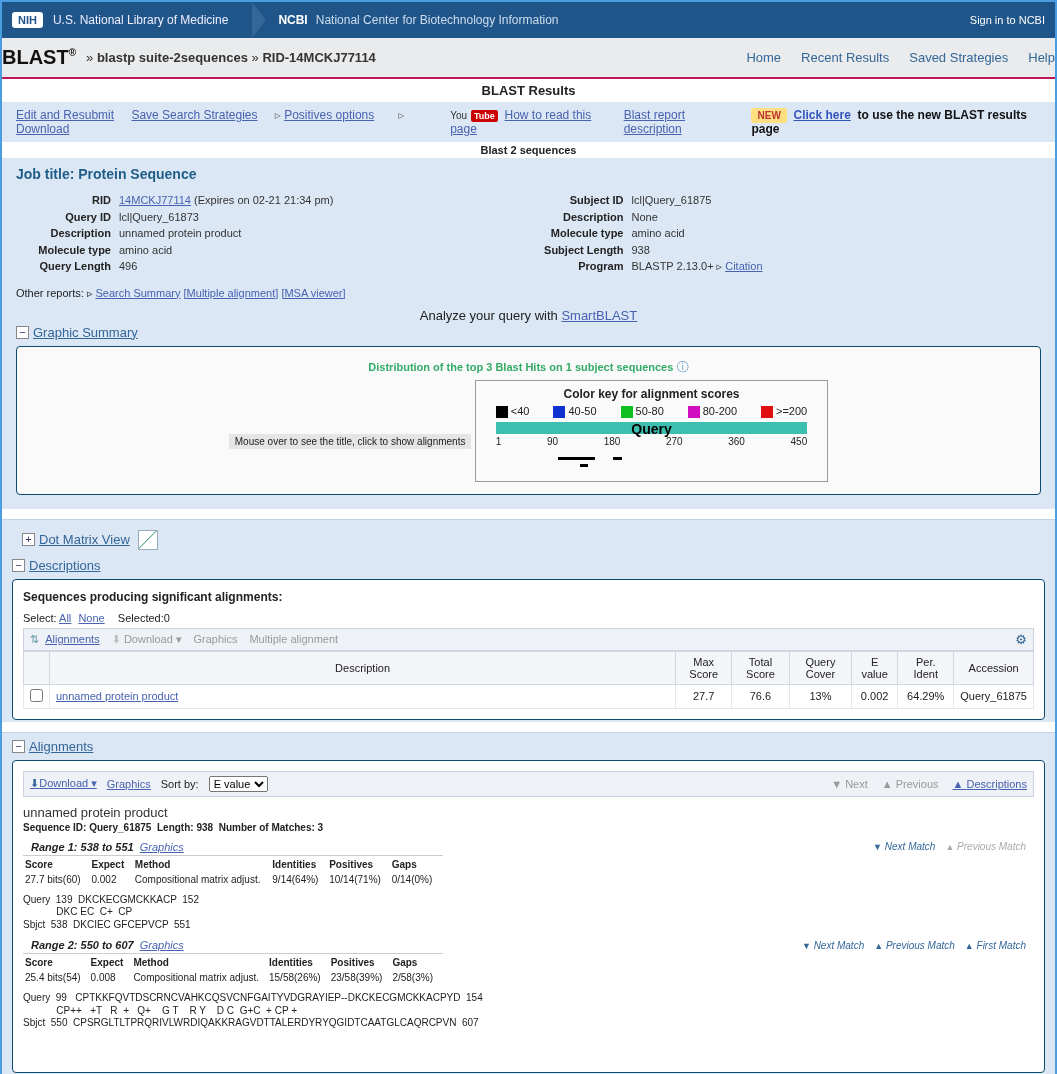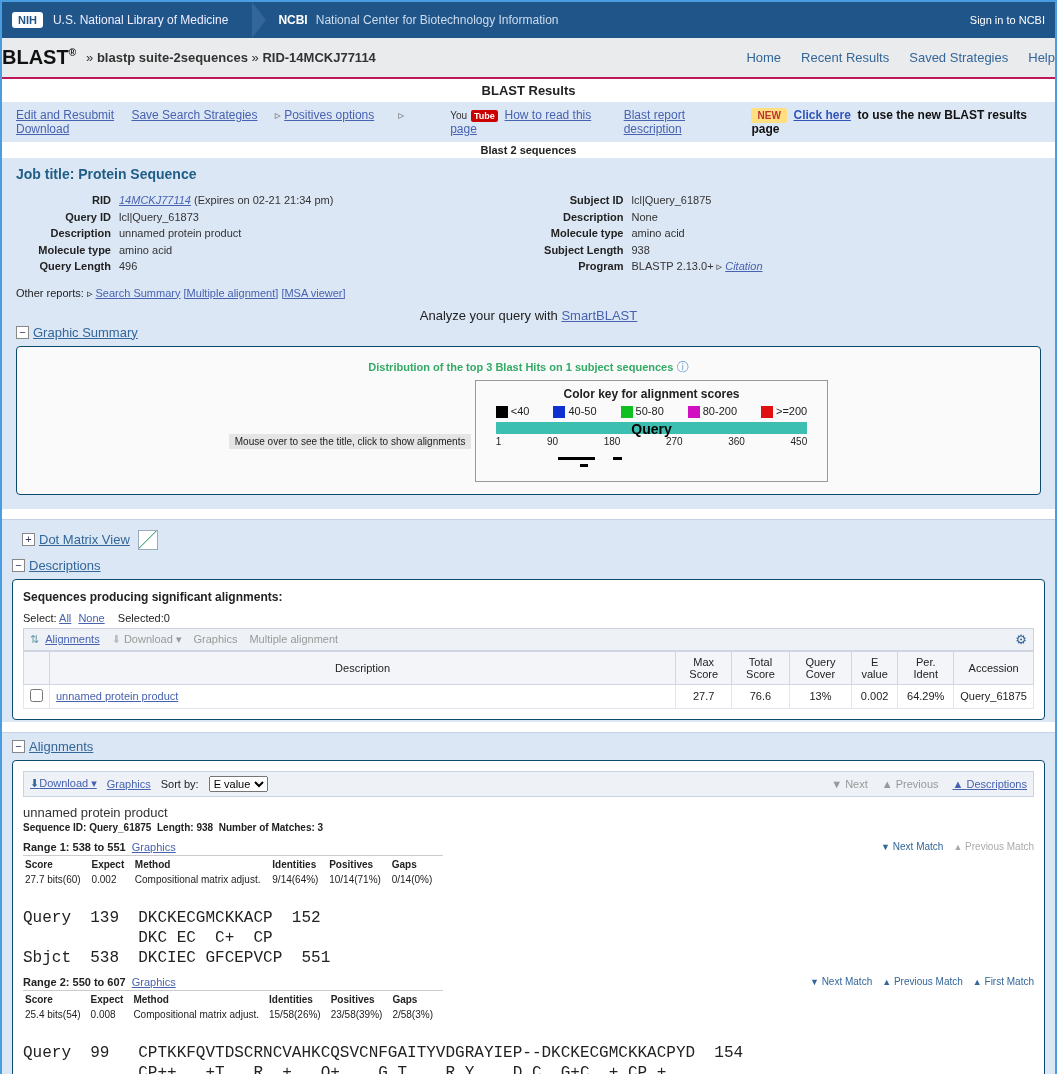--- a/index.html
+++ b/index.html
@@ -43,21 +43,21 @@
 .b2s { text-align:center; font-size:11px; font-weight:bold; padding:2px; background:#fff;}
 
 
 .job-section { background: #dce7f5; padding: 8px 14px 14px; }
 .job-title { color: #215e87; font-weight: bold; font-size: 14px; margin-bottom: 10px; }
 .info-columns { display: flex; }
 .info-col { flex: 1; }
 .info-row { display: flex; font-size: 11px; line-height: 1.5; }
 .info-label { width: 95px; text-align: right; font-weight: bold; color: #222; margin-right: 8px; }
 .info-val { color: #333; }
-.info-val a { color: #4762b0; font-style: italic; }
+.info-val a { color: #4762b0; }
 .other-reports { font-size: 11px; margin-top: 12px; }
 .smartblast-line { text-align: center; font-size: 13px; margin: 8px 0 2px; font-family: Verdana, sans-serif; }
 
 
 .section { background: #dce7f5; padding: 6px 10px; border-top: 1px solid #c3d2e6; }
 .section-hdr { display: flex; align-items: center; gap: 4px; margin-bottom: 6px; }
 .section-hdr .toggle-box { width: 13px; height: 13px; border: 1px solid #888; background: #fff; display:inline-flex; align-items:center; justify-content:center; font-size:11px; line-height:1; color:#336; cursor:pointer; }
 .section-hdr a.title { color: #336699; font-size: 13px; text-decoration: underline; }
 .section-body { background: #fafafa; border: 1px solid #0c4a6e; padding: 12px; border-radius: 4px; }
 
@@ -96,30 +96,30 @@
 
 
 .align-body { padding: 10px; }
 .align-toolbar { background: #eef1f5; border: 1px solid #cbd3e0; padding: 4px 6px; font-size: 11px; display:flex; align-items:center; gap:10px; }
 .align-toolbar .right { margin-left:auto; display:flex; gap:14px; font-size:11px; }
 .align-toolbar .right .disabled { color:#999; }
 .align-toolbar select { font-size: 11px; }
 .hsp-title { font-size: 13px; margin: 8px 0 2px; color: #333; }
 .hsp-meta { font-size: 10px; color: #222; margin-bottom: 8px; }
 .hsp-meta b { font-weight: bold; }
-.range-row { font-size: 11px; margin: 8px 0 2px; display:flex; align-items:center;}
+.range-row { font-size: 11px; margin: 8px 8px 2px; display:flex; align-items:center;font-style:italic;}
 .range-row .range-label{font-weight:bold; margin-right:6px;}
 .range-nav { margin-left:auto; font-size:10px; display:flex; gap:10px;}
 .range-nav .disabled{color:#aaa;}
 .range-nav a{color:#336699; text-decoration:none;}
 .range-nav .tri{font-size:9px;}
 .stats-table { font-size: 10px; width: 420px; border-top:1px solid #ccc;  }
 .stats-table th { text-align: left; font-weight: bold; padding: 1px 8px 1px 0; }
 .stats-table td { padding: 1px 8px 1px 0; }
-pre.aln { font-family: Liberation Mono, monospace; font-size: 16px; line-height: 1.25; margin: 20px 0 4px; white-space: pre; }
+pre.aln { font-family: Liberation Sans, sans-serif; font-size: 10px; line-height: 1.25; margin: 6px 0 4px; white-space: pre; }
 
 .gap { height: 10px; background: #fff; }
 </style>
 </head>
 <body>
 
 <div class="top-banner">
   <span class="nih-badge">NIH</span>
   <span class="nlm-label">U.S. National Library of Medicine</span>
   <span class="nih-arrow"></span>

